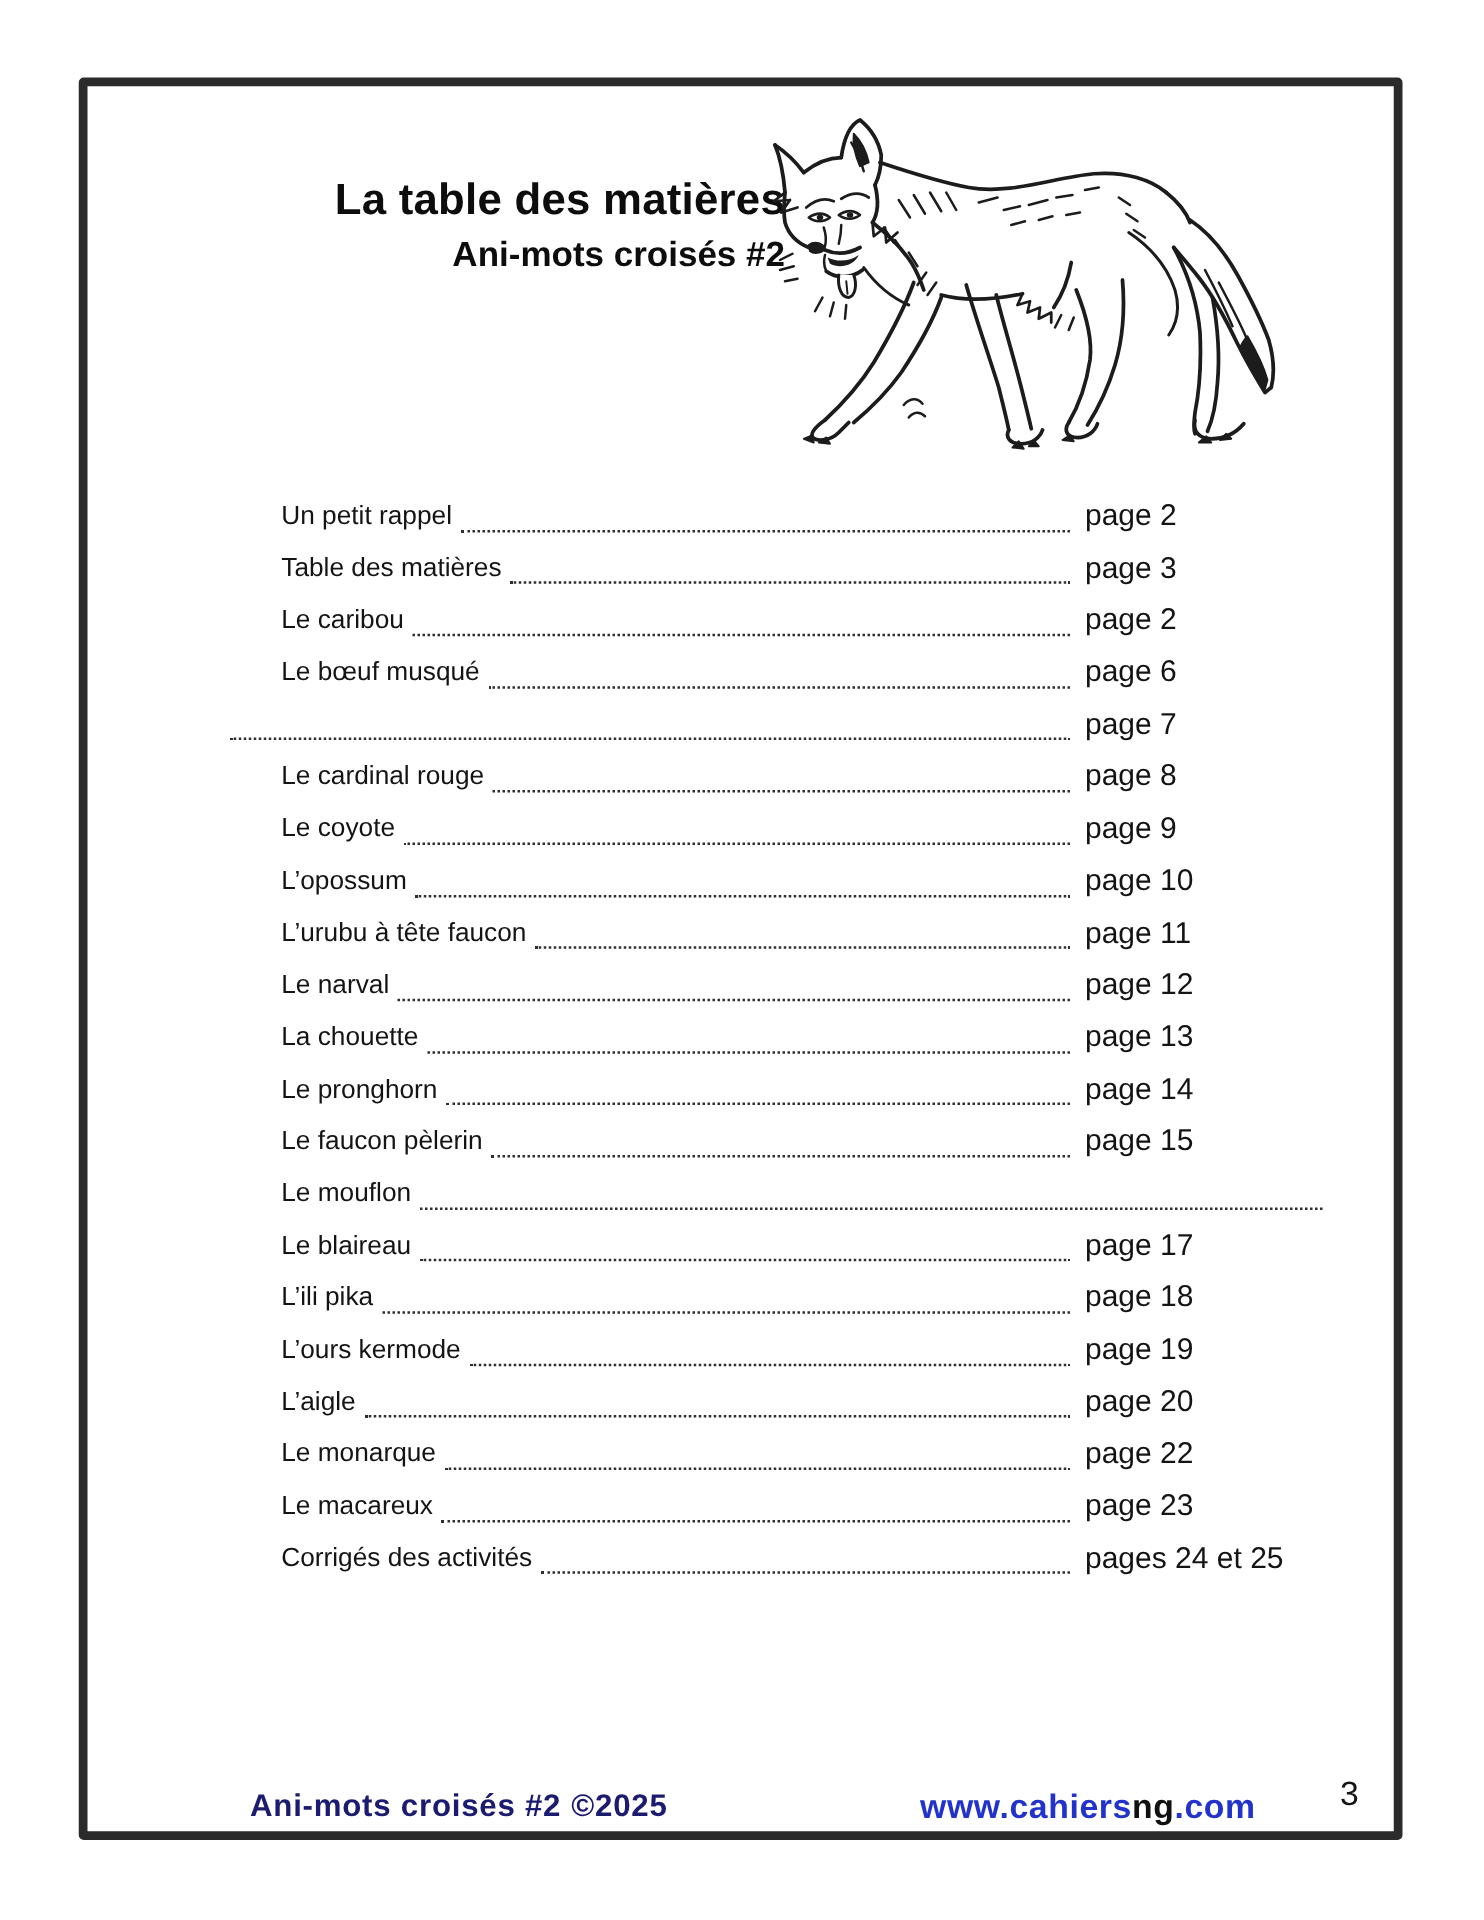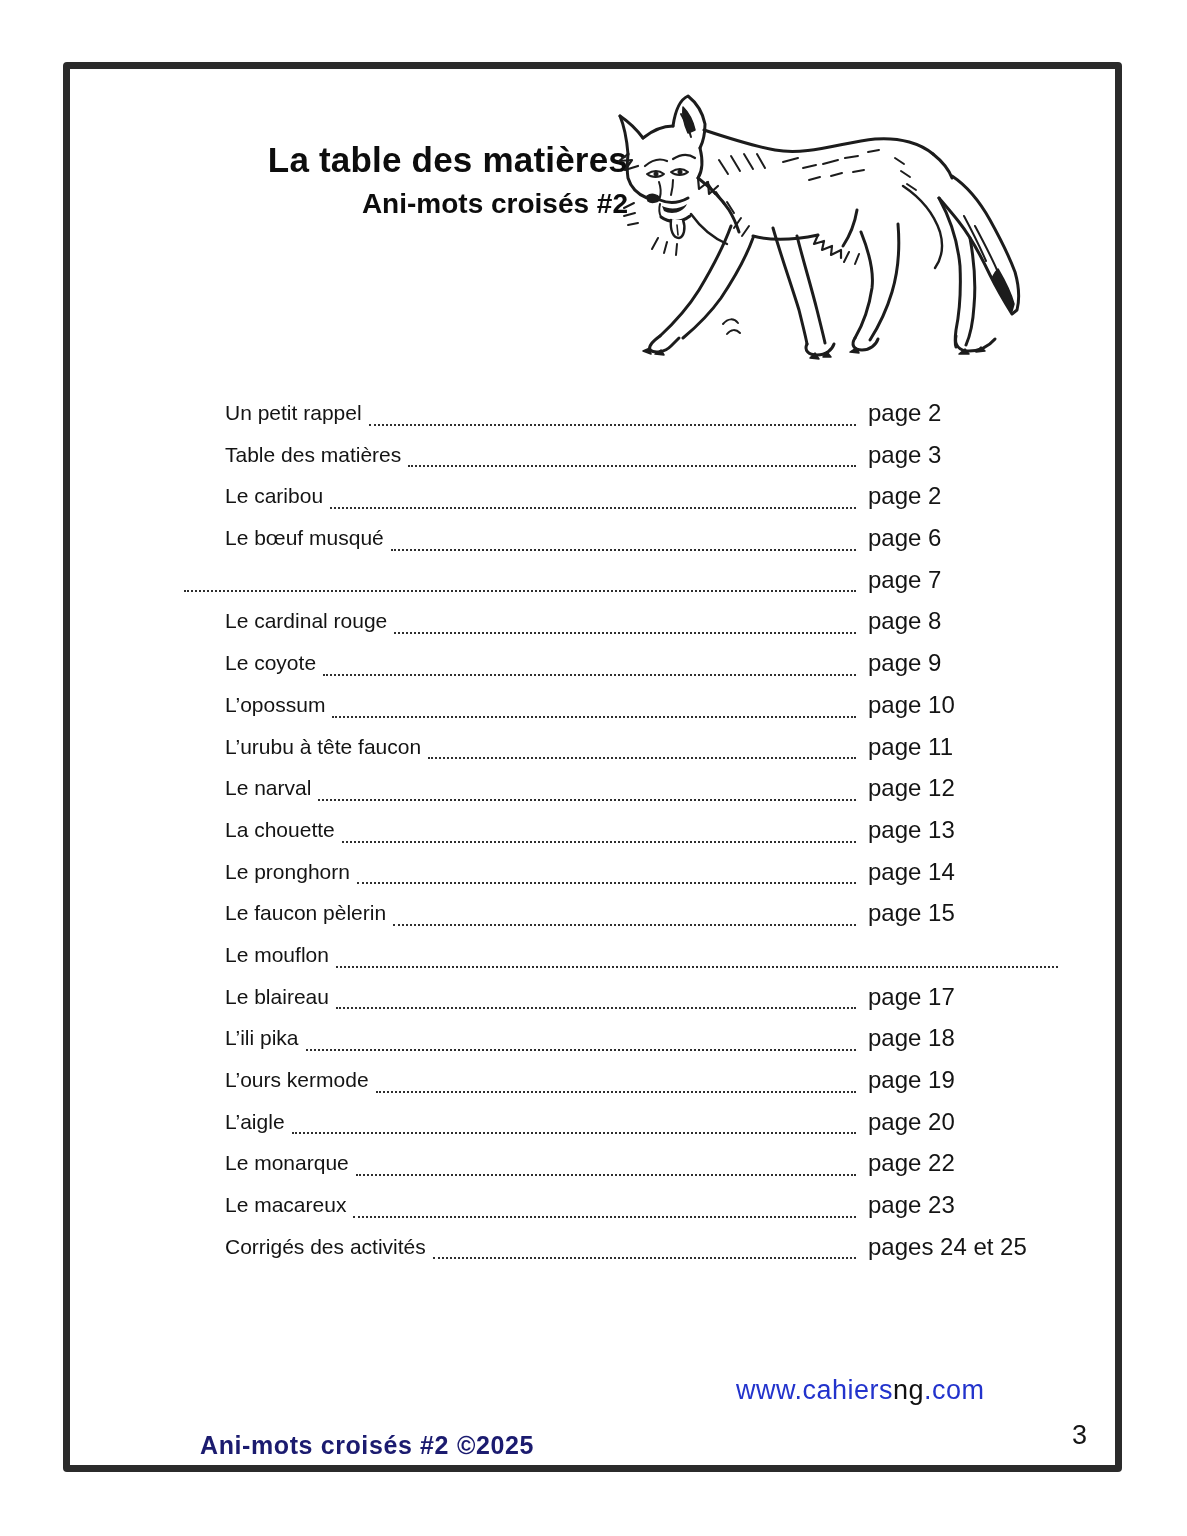--- a/index.html
+++ b/index.html
@@ -83,23 +83,23 @@
     left:200px; top:1431px;
     font-size:25px;
     font-weight:700;
     color:var(--navy);
     letter-spacing:0.6px;
     white-space:nowrap;
   }
   .footer-left .copyright{ margin-left:8px; }
   .footer-site{
     position:absolute;
-    left:736px; top:1375px;
+    left:736px; top:1430px;
     font-size:27px;
-    font-weight:400;
+    font-weight:700;
     letter-spacing:0.5px;
     white-space:nowrap;
   }
   .site-blue{ color:var(--blue); }
   .site-black{ color:#101010; }
   .page-num{
     position:absolute;
     left:1072px; top:1420px;
     font-size:27px;
     color:#151515;

